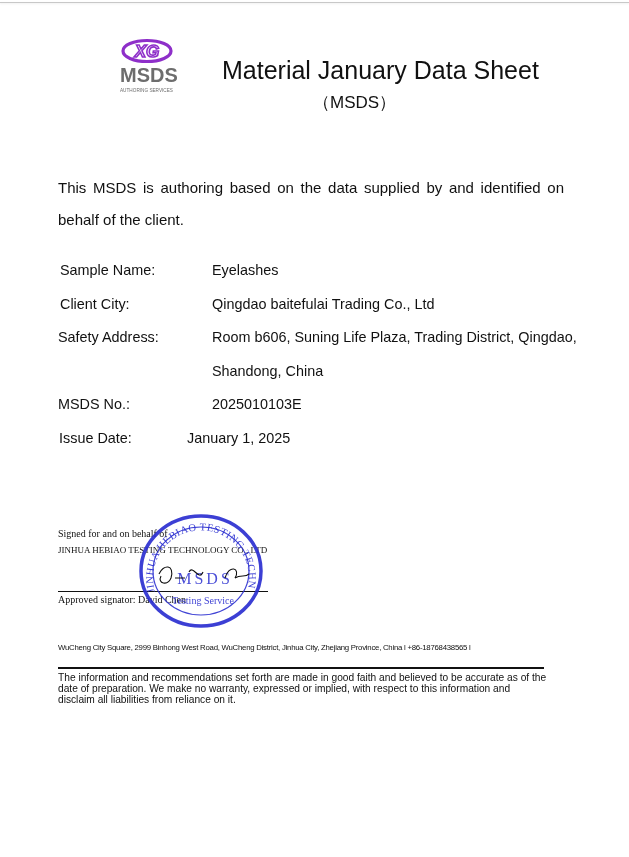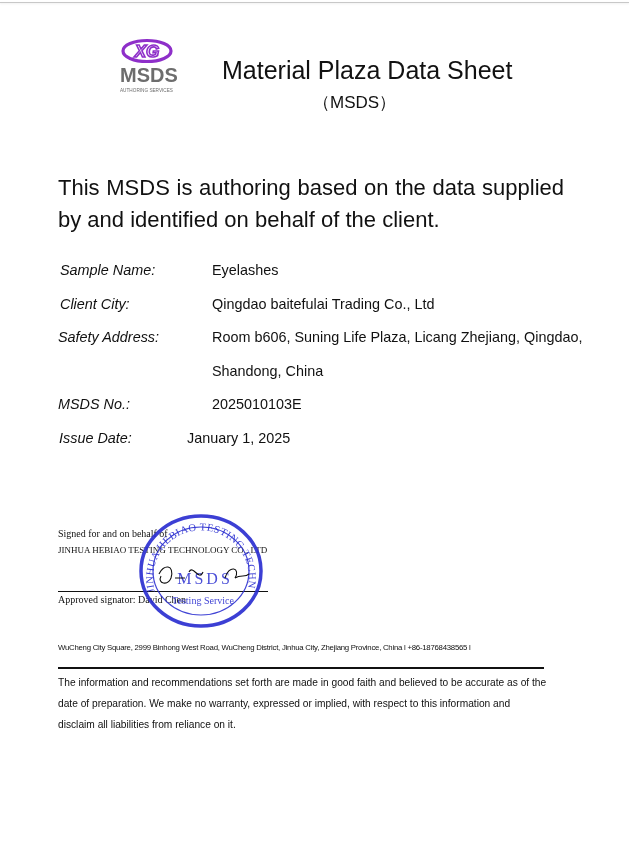--- a/index.html
+++ b/index.html
@@ -4,66 +4,66 @@
 <style>
   html, body { margin:0; padding:0; background:#ffffff; }
   body { width:629px; height:857px; position:relative; overflow:hidden; font-family:"Liberation Sans", sans-serif; color:#111; }
   .topline { position:absolute; left:0; top:2px; width:629px; height:1px; background:#c8c8c8; box-shadow:0 1px 2px rgba(0,0,0,0.08); }
   .logo { position:absolute; left:74px; top:38px; width:62px; height:64px;margin-left:40px; }
   .logo-xg { position:absolute; left:6px; top:0; width:54px; height:26px; }
   .logo-msds { position:absolute; left:6px; top:27px; font-family:"Liberation Sans", sans-serif; font-weight:bold; font-size:20px; letter-spacing:0px; color:#6d6d6d; line-height:20px; transform:scaleY(1.05); }
   .logo-sub { position:absolute; left:6px; top:49px; font-size:6px; color:#6d6d6d; letter-spacing:0px; white-space:nowrap; transform:scaleX(0.78); transform-origin:left; }
   .title { position:absolute; left:222px; top:55px; font-size:25px; line-height:30px; color:#111; white-space:nowrap; }
   .subtitle { position:absolute; left:313px; top:88px; font-size:17px; line-height:30px; color:#111; white-space:nowrap; }
-  .intro { position:absolute; left:58px; top:172px; width:506px; font-size:22px; line-height:32px; text-align:justify; text-align-last:left; }
+  .intro { position:absolute; left:58px; top:172px; width:506px; font-size:15px; line-height:32px; text-align:justify; text-align-last:left; }
   .fields { position:absolute; left:58px; top:260px; width:540px; }
   .row { position:absolute; left:0; font-size:14.4px; white-space:nowrap; }
-  .row .lbl { position:absolute; left:0;font-style:italic; }
+  .row .lbl { position:absolute; left:0; }
   .row .val { position:absolute; left:154px; }
   .sig { position:absolute; font-family:"Liberation Serif", serif; color:#111; white-space:nowrap; }
   .sig1 { left:58px; top:528px; font-size:10px; }
   .sig2 { left:58px; top:545px; font-size:9px; }
   .sigline { position:absolute; left:58px; top:591px; width:210px; height:1px; background:#111; }
   .sig3 { left:58px; top:594px; font-size:10px; }
   .stamp { position:absolute; left:137px; top:512px; width:128px; height:118px; }
   .footaddr { position:absolute; left:58px; top:643px; font-size:7.8px; letter-spacing:-0.25px; white-space:nowrap; color:#111; }
   .footline { position:absolute; left:58px; top:667px; width:486px; height:2px; background:#111; }
-  .disclaimer { position:absolute; left:58px; top:672px; width:490px; font-size:10.2px; line-height:21px; color:#111; }
+  .disclaimer { position:absolute; left:58px; top:672px; width:490px; font-size:10.2px; line-height:11px; color:#111; }
 </style>
 </head>
 <body>
 
 <div class="topline"></div>
 
 <div class="logo">
   <svg class="logo-xg" viewBox="0 0 54 26">
     <ellipse cx="27" cy="13" rx="24" ry="10.5" fill="none" stroke="#8e2fc9" stroke-width="3.2"></ellipse>
     <text x="27" y="19" text-anchor="middle" font-family="Liberation Sans, sans-serif" font-weight="bold" font-style="italic" font-size="17" fill="#ffffff" stroke="#8e2fc9" stroke-width="1.6">XG</text>
   </svg>
   <div class="logo-msds">MSDS</div>
   <div class="logo-sub">AUTHORING SERVICES</div>
 </div>
 
-<div class="title">Material Plaza Data Sheet</div>
+<div class="title">Material January Data Sheet</div>
 <div class="subtitle">（MSDS）</div>
 
 <div class="intro">This MSDS is authoring based on the data supplied by and identified on behalf of the client.</div>
 
 <div class="fields">
   <div class="row" style="top:2px">
     <span class="lbl" style="left:2px">Sample Name:</span>
     <span class="val">Eyelashes</span>
   </div>
   <div class="row" style="top:36px">
     <span class="lbl" style="left:2px">Client City:</span>
     <span class="val">Qingdao baitefulai Trading Co., Ltd</span>
   </div>
   <div class="row" style="top:69px">
     <span class="lbl">Safety Address:</span>
-    <span class="val">Room b606, Suning Life Plaza, Licang Zhejiang, Qingdao,</span>
+    <span class="val">Room b606, Suning Life Plaza, Trading District, Qingdao,</span>
   </div>
   <div class="row" style="top:103px">
     <span class="lbl"></span>
     <span class="val">Shandong, China</span>
   </div>
   <div class="row" style="top:136px">
     <span class="lbl">MSDS No.:</span>
     <span class="val">2025010103E</span>
   </div>
   <div class="row" style="top:170px">

